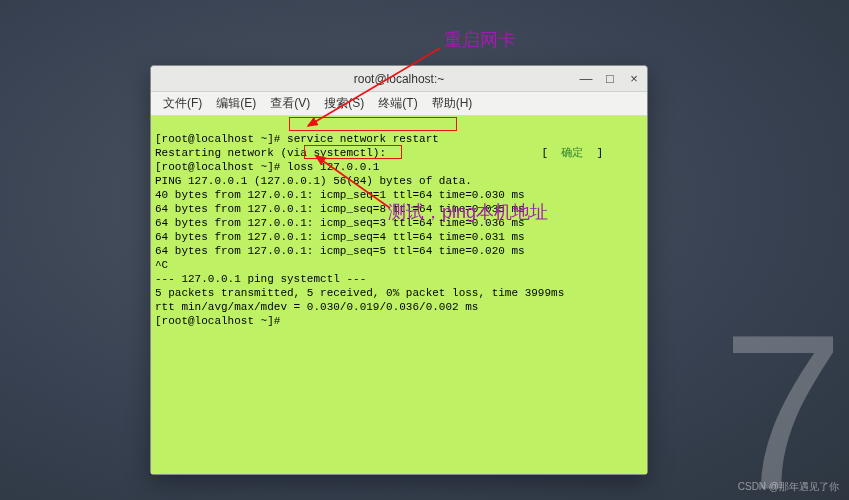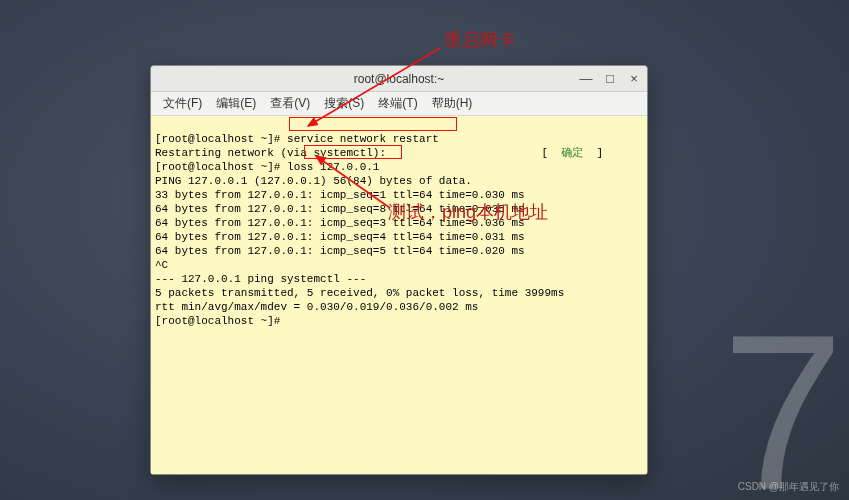--- a/index.html
+++ b/index.html
@@ -51,21 +51,21 @@
     background: #f2f2f0;
     border-bottom: 1px solid #d8d8d8;
     display: flex; align-items: center;
     padding: 0 6px;
     font-size: 12px; color: #333;
     gap: 2px;
   }
   .menubar span { padding: 6px 6px; cursor: pointer; }
   .terminal {
     flex: 1;
-    background: #fef9c3;
+    background: #bef264;
     color: #000;
     font-family: "Courier New", monospace;
     font-size: 11px;
     line-height: 14px;
     padding: 2px 4px;
     overflow: hidden;
     white-space: pre;
     position: relative;
   }
   .green { color: #2e7d2e; }
@@ -76,21 +76,21 @@
     pointer-events: none;
   }
   .redbox2 {
     position: absolute;
     border: 1.5px solid #e11;
     left: 153px; top: 29px; width: 98px; height: 14px;
     pointer-events: none;
   }
   .anno {
     position: absolute;
-    color: #b91c1c;
+    color: #a21caf;
     font-size: 18px;
     font-family: "Microsoft YaHei", sans-serif;
     font-weight: 500;
     pointer-events: none;
   }
   .anno1 { left: 444px; top: 28px; }
   .anno2 { left: 388px; top: 200px; }
   svg.arrow { position: absolute; pointer-events: none; }
   .watermark {
     position: absolute;
@@ -128,21 +128,21 @@
     <span>查看(V)</span>
     <span>搜索(S)</span>
     <span>终端(T)</span>
     <span>帮助(H)</span>
   </div>
   <div class="terminal">
 <span>[root@localhost ~]# </span><span>service network restart</span>
 <span>Restarting network (via systemctl):</span><span style="float:right;padding-right:40px"><span>[  </span><span class="green">确定</span><span>  ]</span></span>
 <span>[root@localhost ~]# </span><span>loss 127.0.0.1</span>
 <span>PING 127.0.0.1 (127.0.0.1) 56(84) bytes of data.</span>
-<span>33 bytes from 127.0.0.1: icmp_seq=1 ttl=64 time=0.030 ms</span>
+<span>40 bytes from 127.0.0.1: icmp_seq=1 ttl=64 time=0.030 ms</span>
 <span>64 bytes from 127.0.0.1: icmp_seq=8 ttl=64 time=0.035 ms</span>
 <span>64 bytes from 127.0.0.1: icmp_seq=3 ttl=64 time=0.036 ms</span>
 <span>64 bytes from 127.0.0.1: icmp_seq=4 ttl=64 time=0.031 ms</span>
 <span>64 bytes from 127.0.0.1: icmp_seq=5 ttl=64 time=0.020 ms</span>
 <span>^C</span>
 <span>--- 127.0.0.1 ping systemctl ---</span>
 <span>5 packets transmitted, 5 received, 0% packet loss, time 3999ms</span>
 <span>rtt min/avg/max/mdev = 0.030/0.019/0.036/0.002 ms</span>
 <span>[root@localhost ~]# </span>
     <div class="redbox1"></div>

